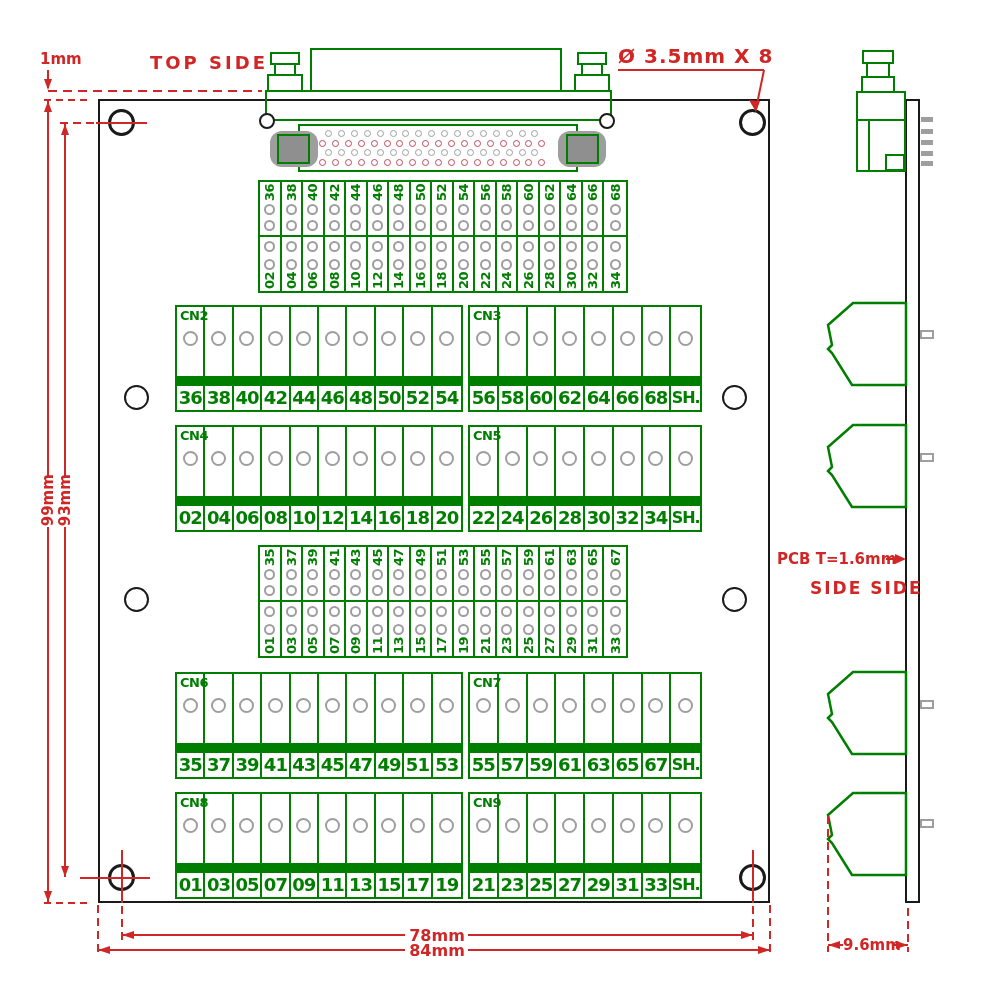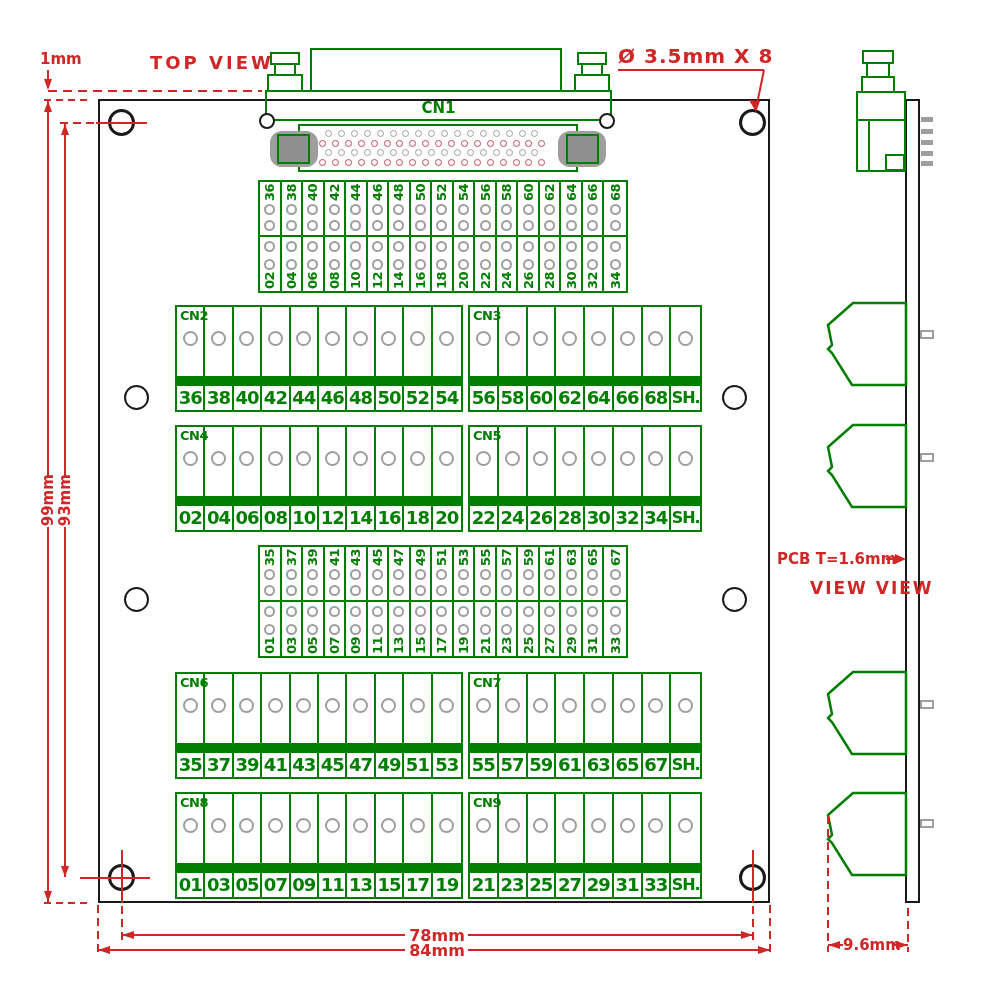--- a/index.html
+++ b/index.html
@@ -64,21 +64,20 @@
   <div class="abs hole mid" style="left:722px;top:587px;width:25px;height:25px;"></div>
 
   <div class="abs grn" style="left:310px;top:48px;width:252px;height:44px;"></div>
   <div class="abs grn" style="left:270px;top:52px;width:30px;height:13px;"></div>
   <div class="abs grn" style="left:274px;top:63px;width:22px;height:13px;"></div>
   <div class="abs grn" style="left:267px;top:74px;width:36px;height:18px;"></div>
   <div class="abs grn" style="left:577px;top:52px;width:30px;height:13px;"></div>
   <div class="abs grn" style="left:581px;top:63px;width:22px;height:13px;"></div>
   <div class="abs grn" style="left:574px;top:74px;width:36px;height:18px;"></div>
   <div class="abs grn clear" style="left:265px;top:90px;width:347px;height:31px;"></div>
-  <div class="lbl grntxt" style="left:265px;top:100px;width:347px;text-align:center;font-size:15px;">CN1</div>
   <div class="abs hole tiny" style="left:259px;top:113px;width:16px;height:16px;"></div>
   <div class="abs hole tiny" style="left:599px;top:113px;width:16px;height:16px;"></div>
   <div class="abs grn" style="left:298px;top:124px;width:280px;height:48px;"></div>
   <div class="abs mount" style="left:270px;top:131px;width:48px;height:36px;"></div>
   <div class="abs mountsq" style="left:277px;top:134px;width:33px;height:30px;"></div>
   <div class="abs mount" style="left:558px;top:131px;width:48px;height:36px;"></div>
   <div class="abs mountsq" style="left:566px;top:134px;width:33px;height:30px;"></div>
   <div class="abs" style="left:298px;top:124px;width:280px;height:48px;" id="cn1-pins">
       <div class="pin" style="left: 27px; top: 6px;"></div>
       <div class="pin" style="left: 39.9px; top: 6px;"></div>
@@ -936,24 +935,24 @@
         <polygon points="753,935 741,931 741,939"></polygon>
       <polygon points="98,950 110,946 110,954"></polygon>
         <polygon points="770,950 758,946 758,954"></polygon>
       <polygon points="828,945 840,941 840,949"></polygon>
         <polygon points="908,945 896,941 896,949"></polygon>
       <polygon points="756,112 749,100 760,101"></polygon>
       <polygon points="906,559 895,554 895,564"></polygon>
     </g>
   </svg>
 
-  <div class="lbl red" style="left:150px;top:53px;font-size:18px;letter-spacing:3px;">TOP VIEW</div>
+  <div class="lbl red" style="left:150px;top:53px;font-size:18px;letter-spacing:3px;">TOP SIDE</div>
   <div class="lbl red" style="left:40px;top:51px;font-size:15px;">1mm</div>
   <div class="lbl red" style="left:618px;top:45px;font-size:20px;letter-spacing:1px;">Ø 3.5mm X 8</div>
   <div class="lbl red rot" style="left:23px;top:493px;width:50px;text-align:center;font-size:15px;">99mm</div>
   <div class="lbl red rot" style="left:40px;top:493px;width:50px;text-align:center;font-size:15px;">93mm</div>
   <div class="lbl red" style="left:407px;top:927px;width:60px;text-align:center;font-size:16px;">78mm</div>
   <div class="lbl red" style="left:407px;top:942px;width:60px;text-align:center;font-size:16px;">84mm</div>
   <div class="lbl red" style="left:843px;top:937px;width:50px;text-align:center;font-size:15px;background:#fff;">9.6mm</div>
   <div class="lbl red" style="left:777px;top:551px;font-size:15px;">PCB T=1.6mm</div>
-  <div class="lbl red" style="left:810px;top:579px;font-size:17px;letter-spacing:2px;">VIEW VIEW</div>
+  <div class="lbl red" style="left:810px;top:579px;font-size:17px;letter-spacing:2px;">SIDE SIDE</div>
 
 </div>
 
 </body></html>

